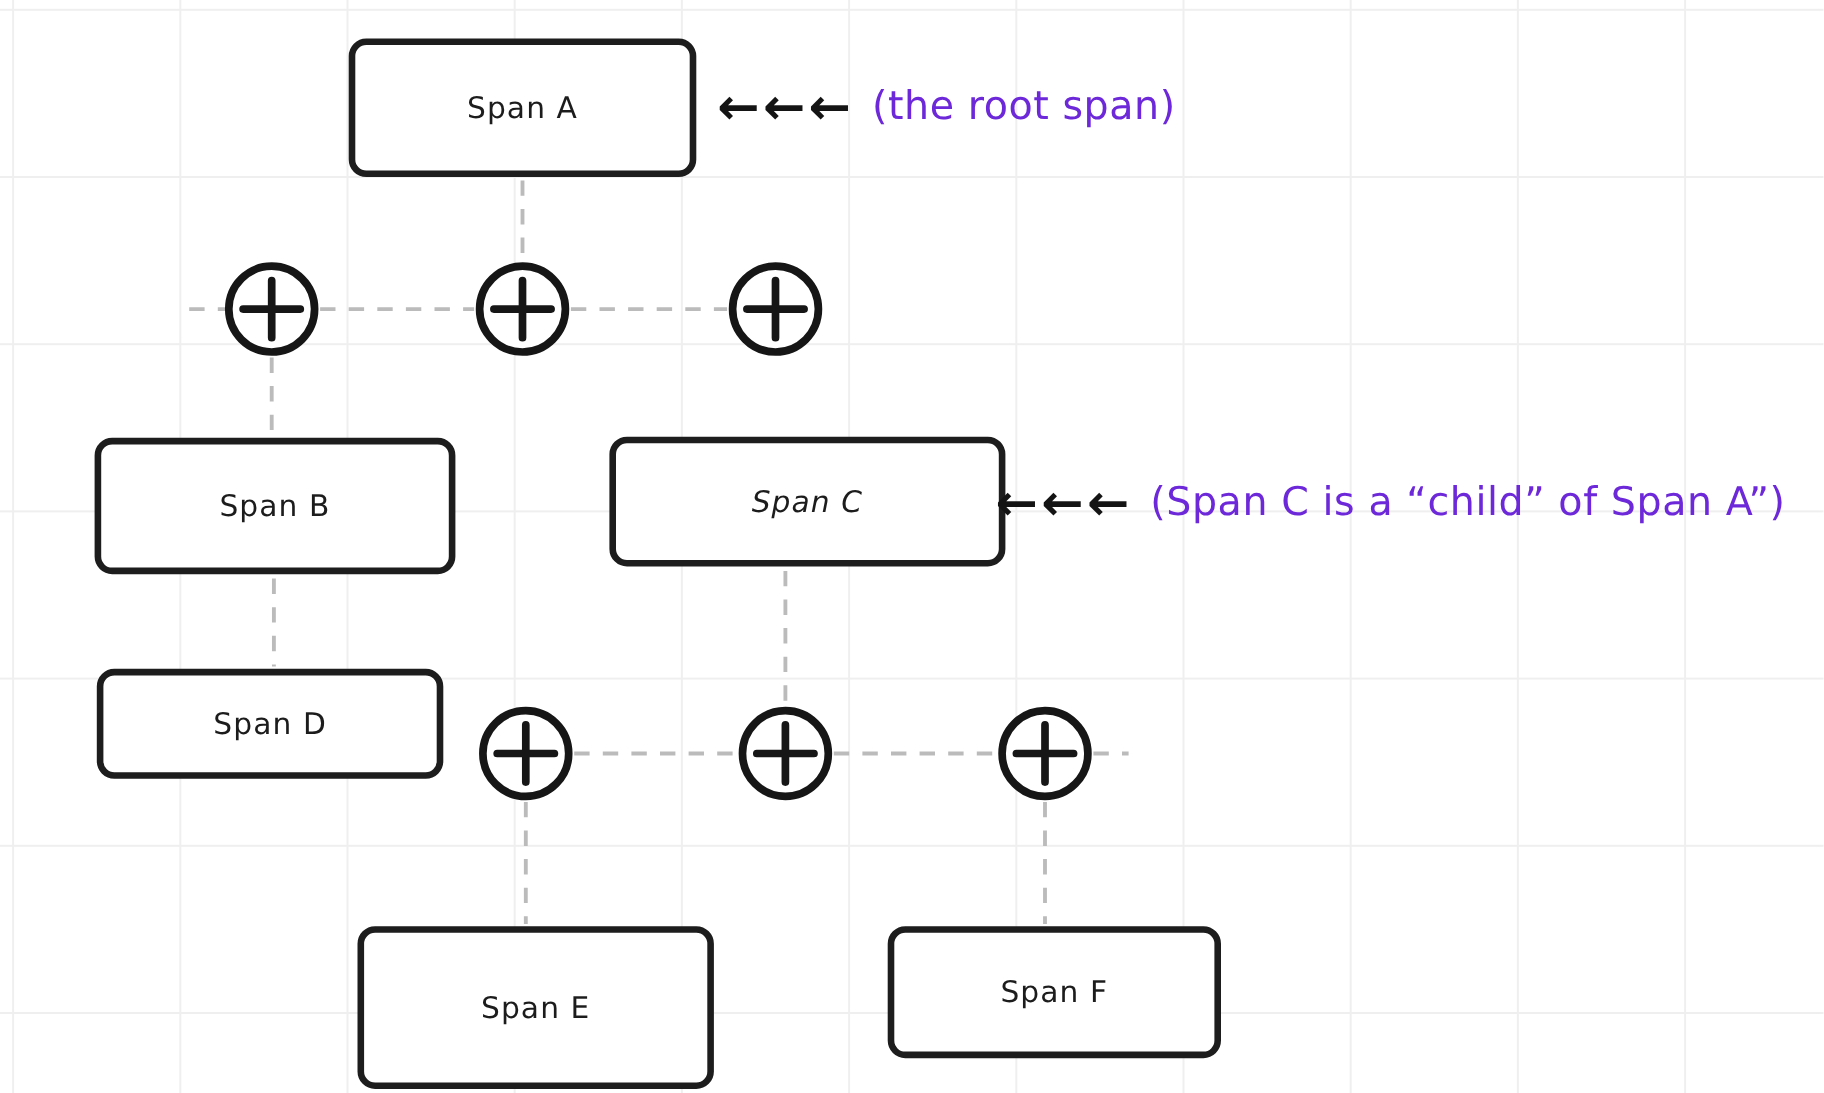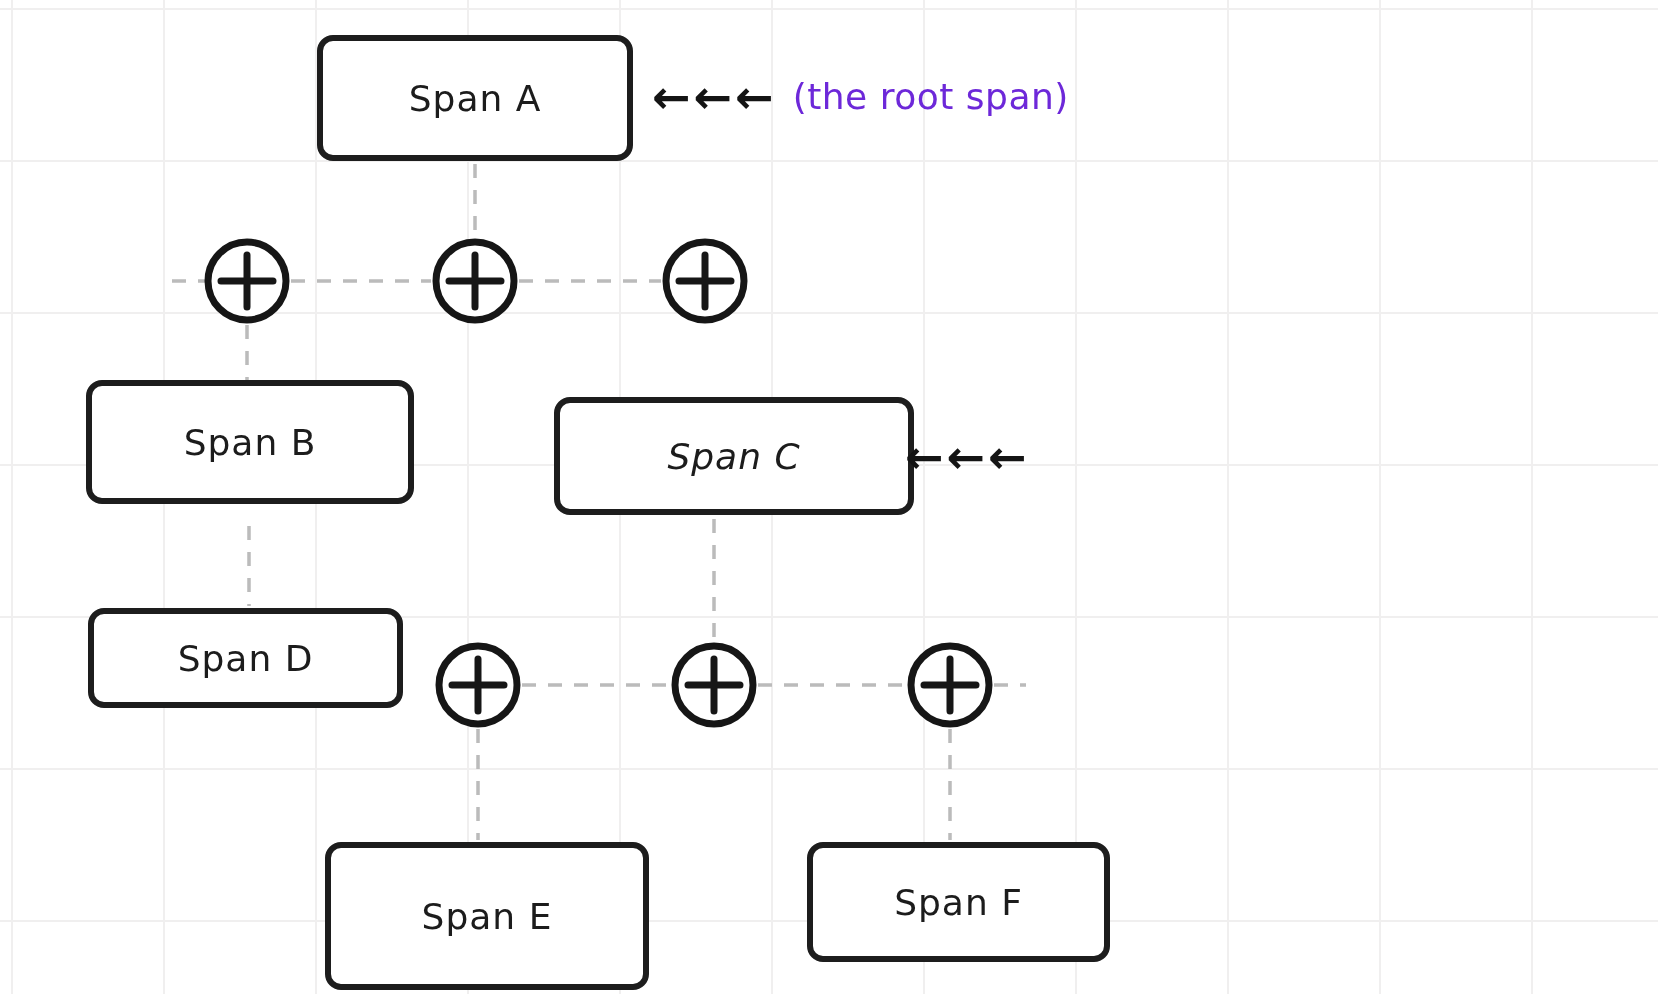--- a/index.html
+++ b/index.html
@@ -20,24 +20,24 @@
     background-position:11px 8px;
   }
   svg.wires{position:absolute;left:0;top:0;z-index:1;}
   .dash{fill:none;stroke:#bbbbbb;stroke-width:3.5;stroke-dasharray:14 12;}
   .plus-circle{fill:#ffffff;stroke:#161616;stroke-width:7;}
   .plus-sign{fill:none;stroke:#161616;stroke-width:7;stroke-linecap:round;}
   .node{
     position:absolute;box-sizing:border-box;z-index:2;
     background:#ffffff;border:6px solid #1d1d1d;border-radius:16px;
     display:flex;align-items:center;justify-content:center;
-    font-size:36px;letter-spacing:1px;color:#1c1c1c;
+    font-size:27px;letter-spacing:1px;color:#1c1c1c;
   }
   .node-a{left:317px;top:35px;width:316px;height:126px;}
-  .node-b{left:86px;top:380px;width:328px;height:124px;}
+  .node-b{left:86px;top:398px;width:328px;height:124px;}
   .node-c{left:554px;top:397px;width:360px;height:118px;font-style:italic;}
   .node-d{left:88px;top:608px;width:315px;height:100px;}
   .node-e{left:325px;top:842px;width:324px;height:148px;}
   .node-f{left:807px;top:842px;width:303px;height:120px;}
   .annotation{
     position:absolute;z-index:2;height:60px;
     display:flex;align-items:center;gap:16px;white-space:nowrap;
   }
   .ann-root{left:652px;top:67px;}
   .ann-child{left:905px;top:427px;}
@@ -102,15 +102,16 @@
   <div class="node node-d">Span D</div>
   <div class="node node-e">Span E</div>
   <div class="node node-f">Span F</div>
 
   <div class="annotation ann-root">
     <span class="arrows">←←←</span>
     <span class="ann-text">(the root span)</span>
   </div>
   <div class="annotation ann-child">
     <span class="arrows">←←←</span>
+    <span class="ann-text">(Span C is a “child” of Span A”)</span>
   </div>
 
 </div>
 
 </body></html>

